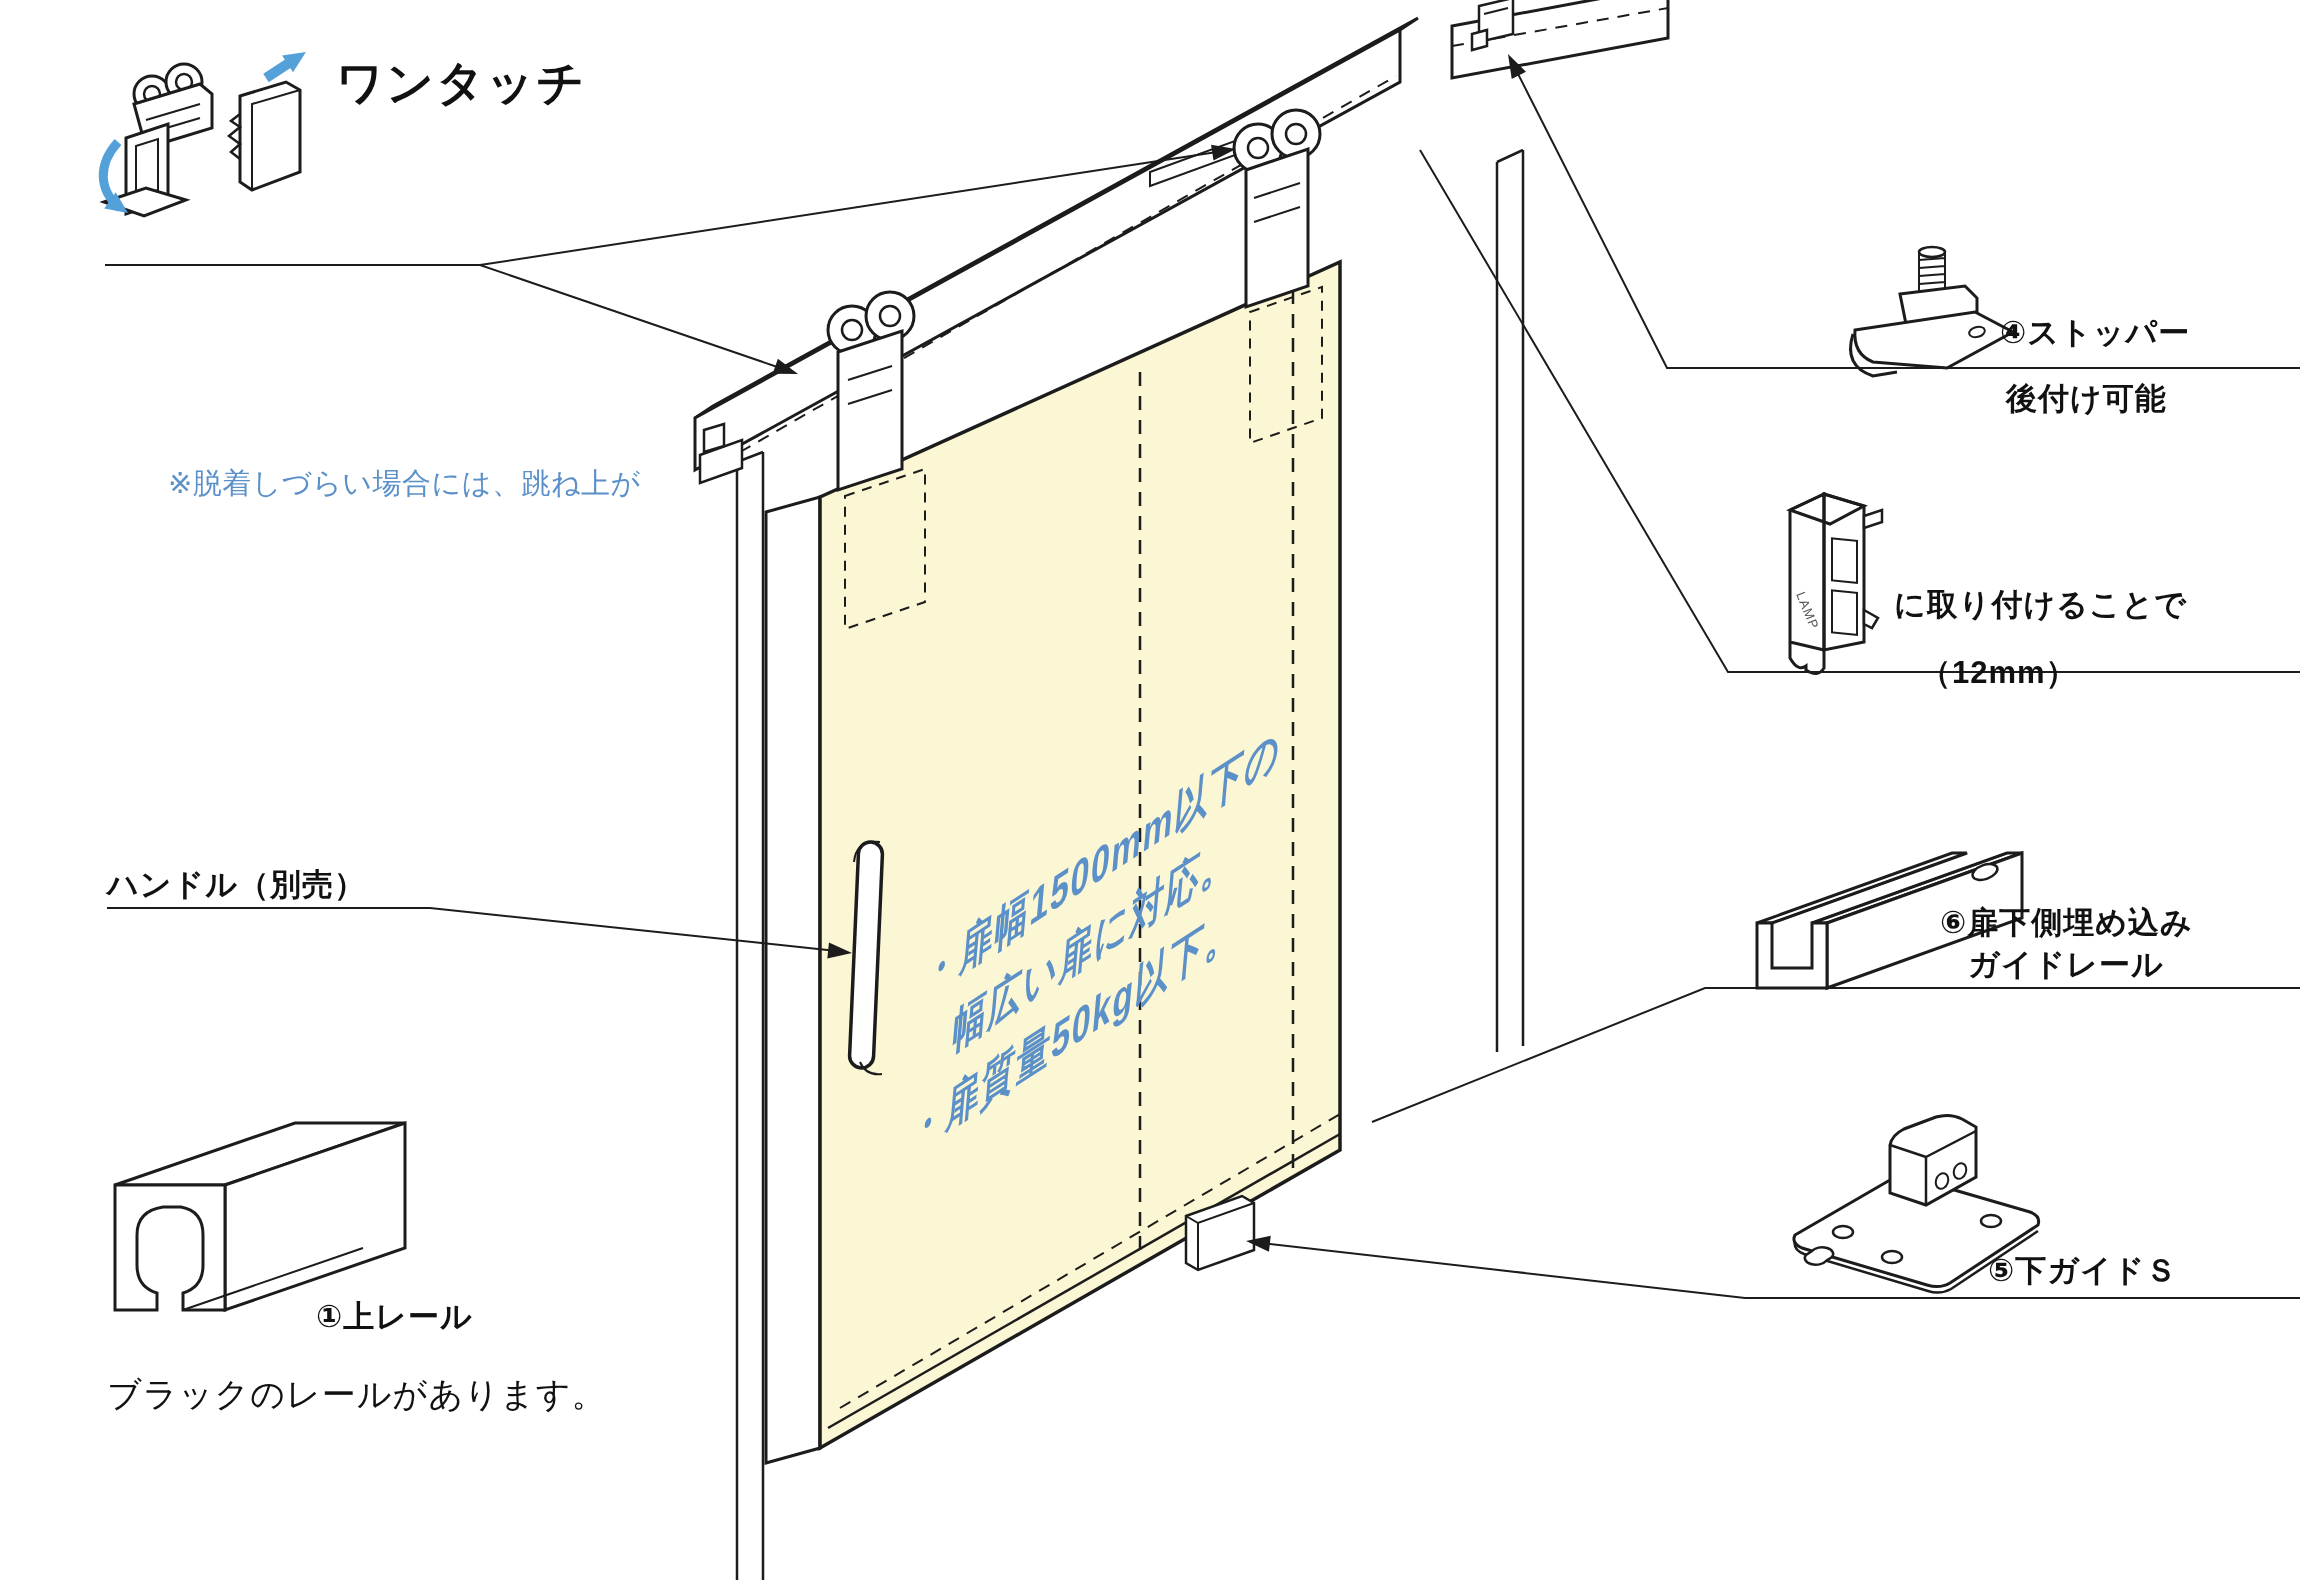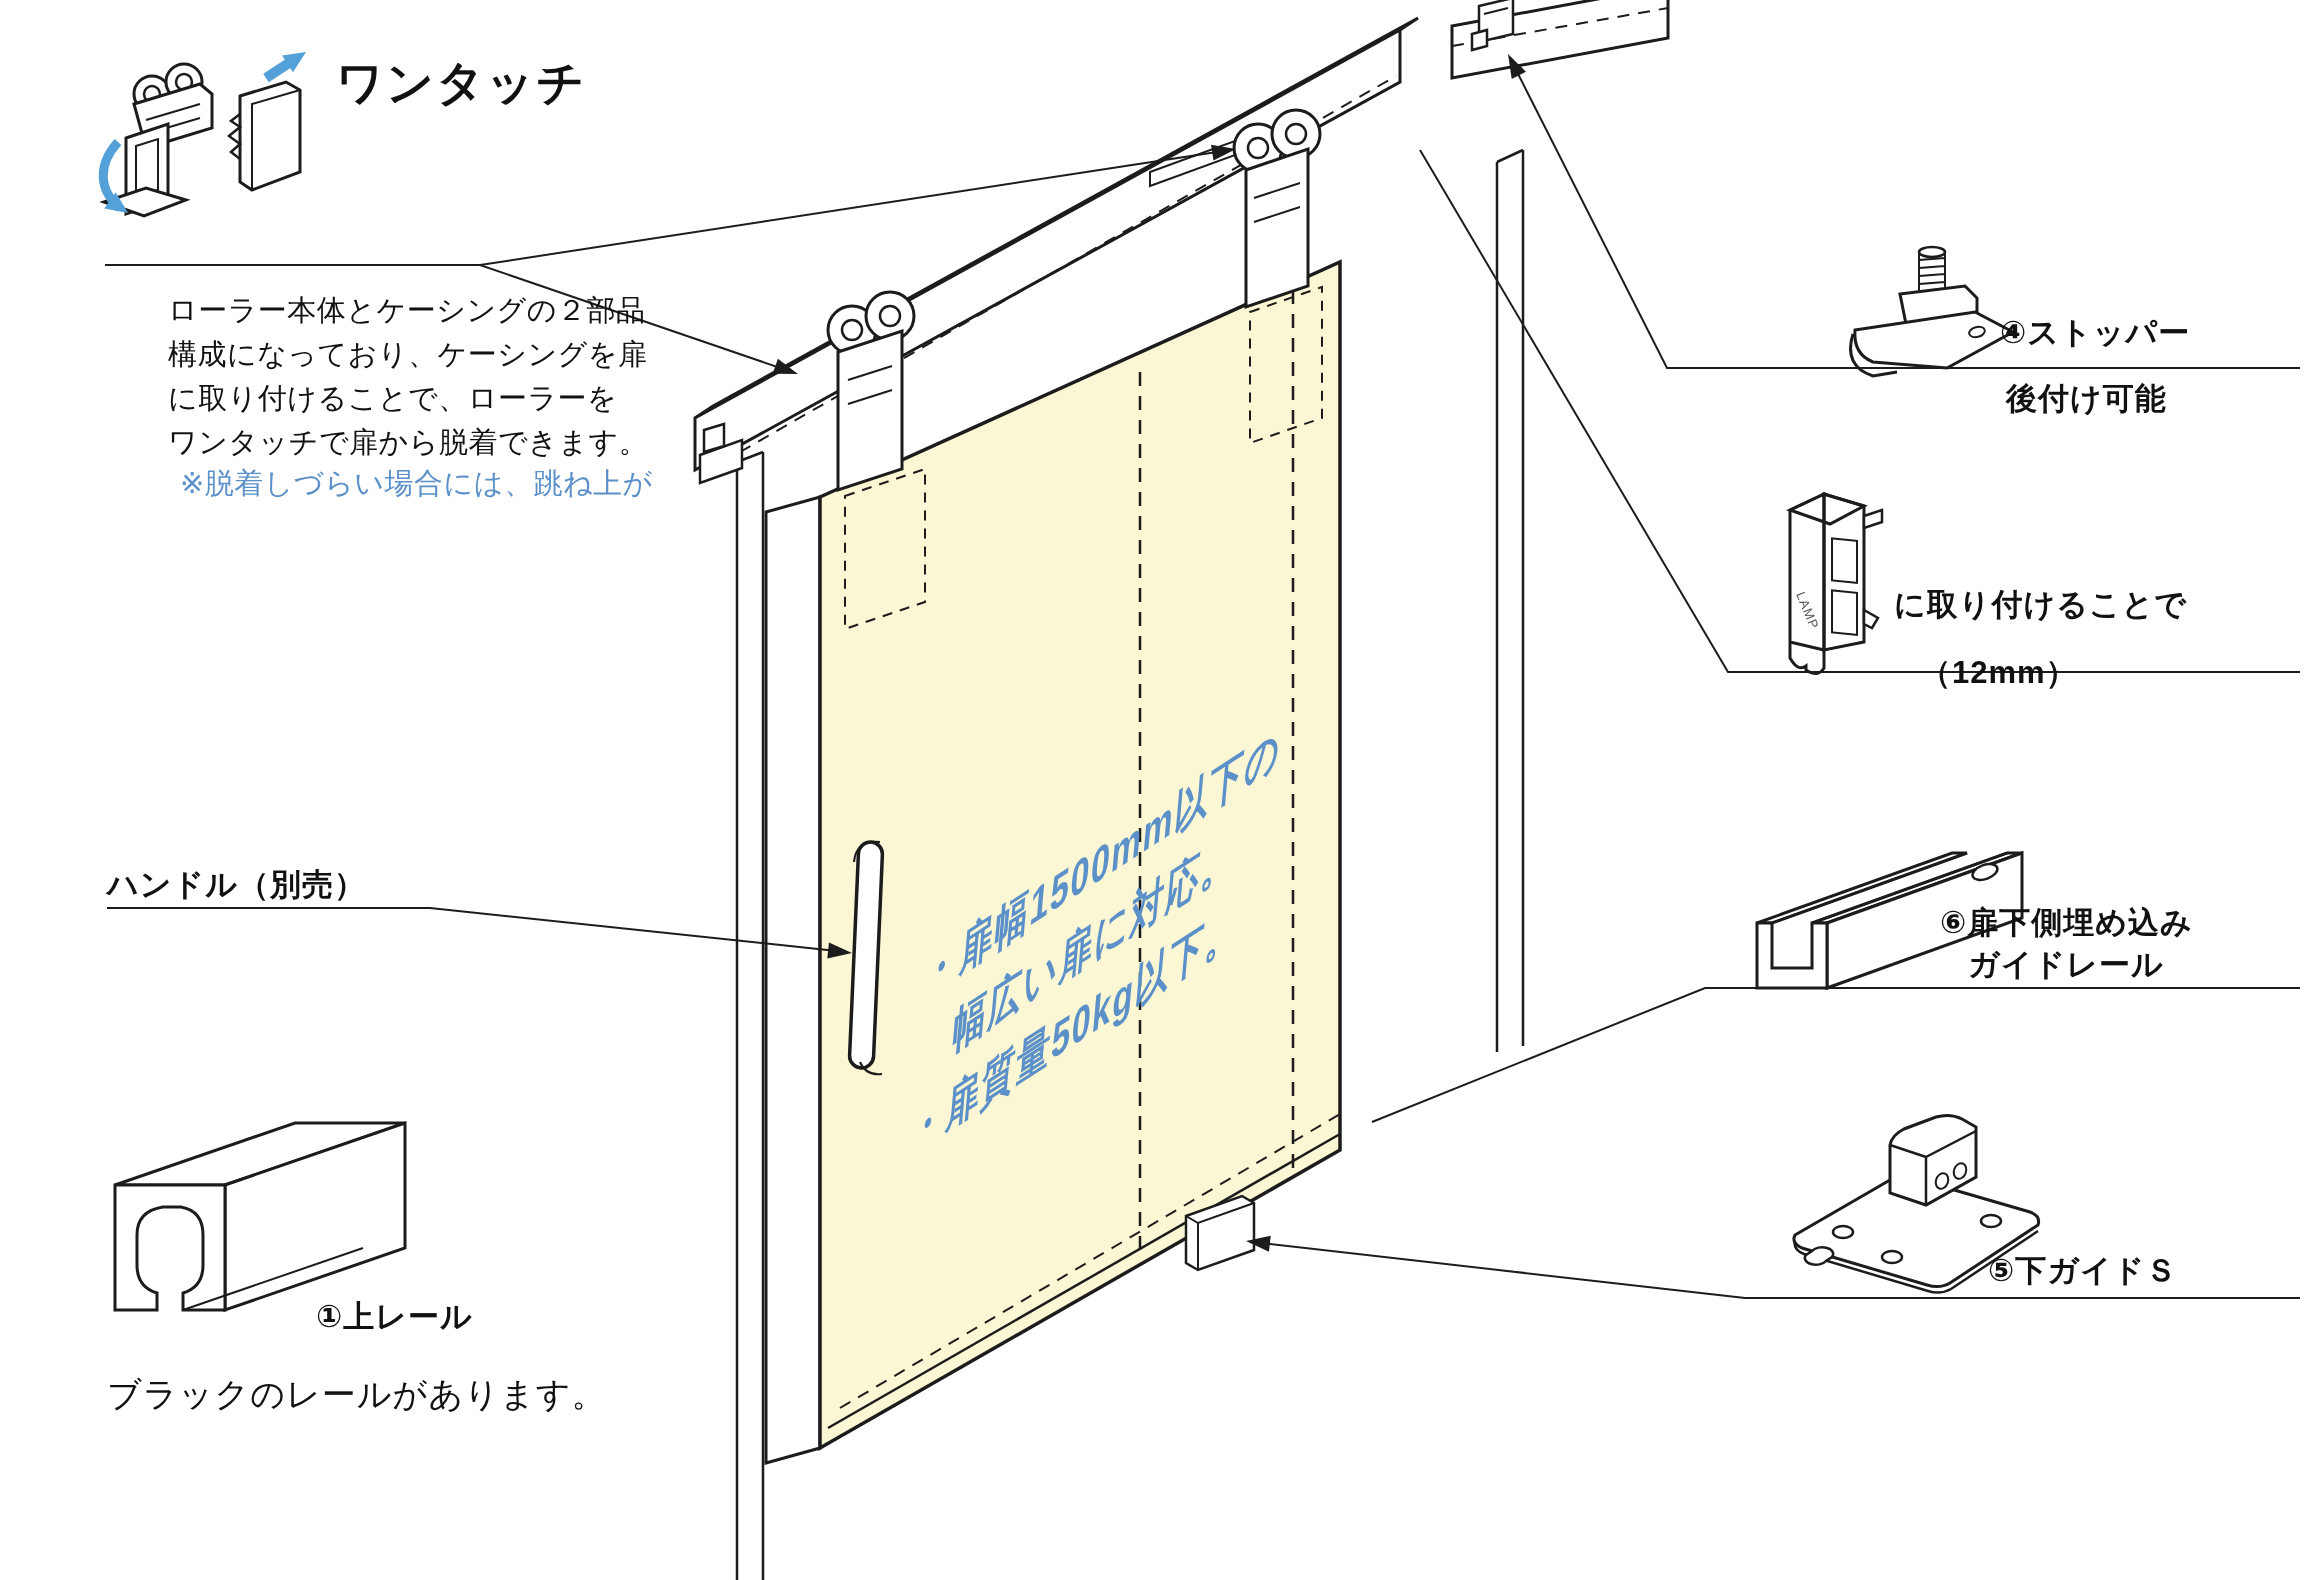--- a/index.html
+++ b/index.html
@@ -207,28 +207,22 @@
       <ellipse cx="202" cy="96" rx="6" ry="8" stroke-width="2" transform="rotate(20 202 96)"></ellipse>
       <ellipse cx="220" cy="86" rx="6" ry="8" stroke-width="2" transform="rotate(20 220 86)"></ellipse>
     </g>
   </svg>
 
   <div class="abs" style="left:336px;top:54px">
     <div class="title-line">ワンタッチ</div>
   </div>
 
 
-  <div class="abs" style="left:168px;top:288px">
-    <div class="body-line">ローラー本体とケーシングの２部品</div>
-    <div class="body-line">構成になっており、ケーシングを扉</div>
-    <div class="body-line">に取り付けることで、ローラーを</div>
-    <div class="body-line">ワンタッチで扉から脱着できます。</div>
-  </div>
-
-  <div class="abs" style="left:180px;top:462px">
+
+  <div class="abs" style="left:168px;top:462px">
     <div class="note-line">※脱着しづらい場合には、跳ね上が</div>
   </div>
 
   <div class="abs lbl" style="left:107px;top:864px">ハンドル（別売）</div>
 
   <div class="abs lbl" style="left:316px;top:1296px">①上レール</div>
 
   <div class="abs plain" style="left:107px;top:1372px">ブラックのレールがあります。</div>
 
   <div class="abs lbl" style="left:2000px;top:312px">④ストッパー</div>

